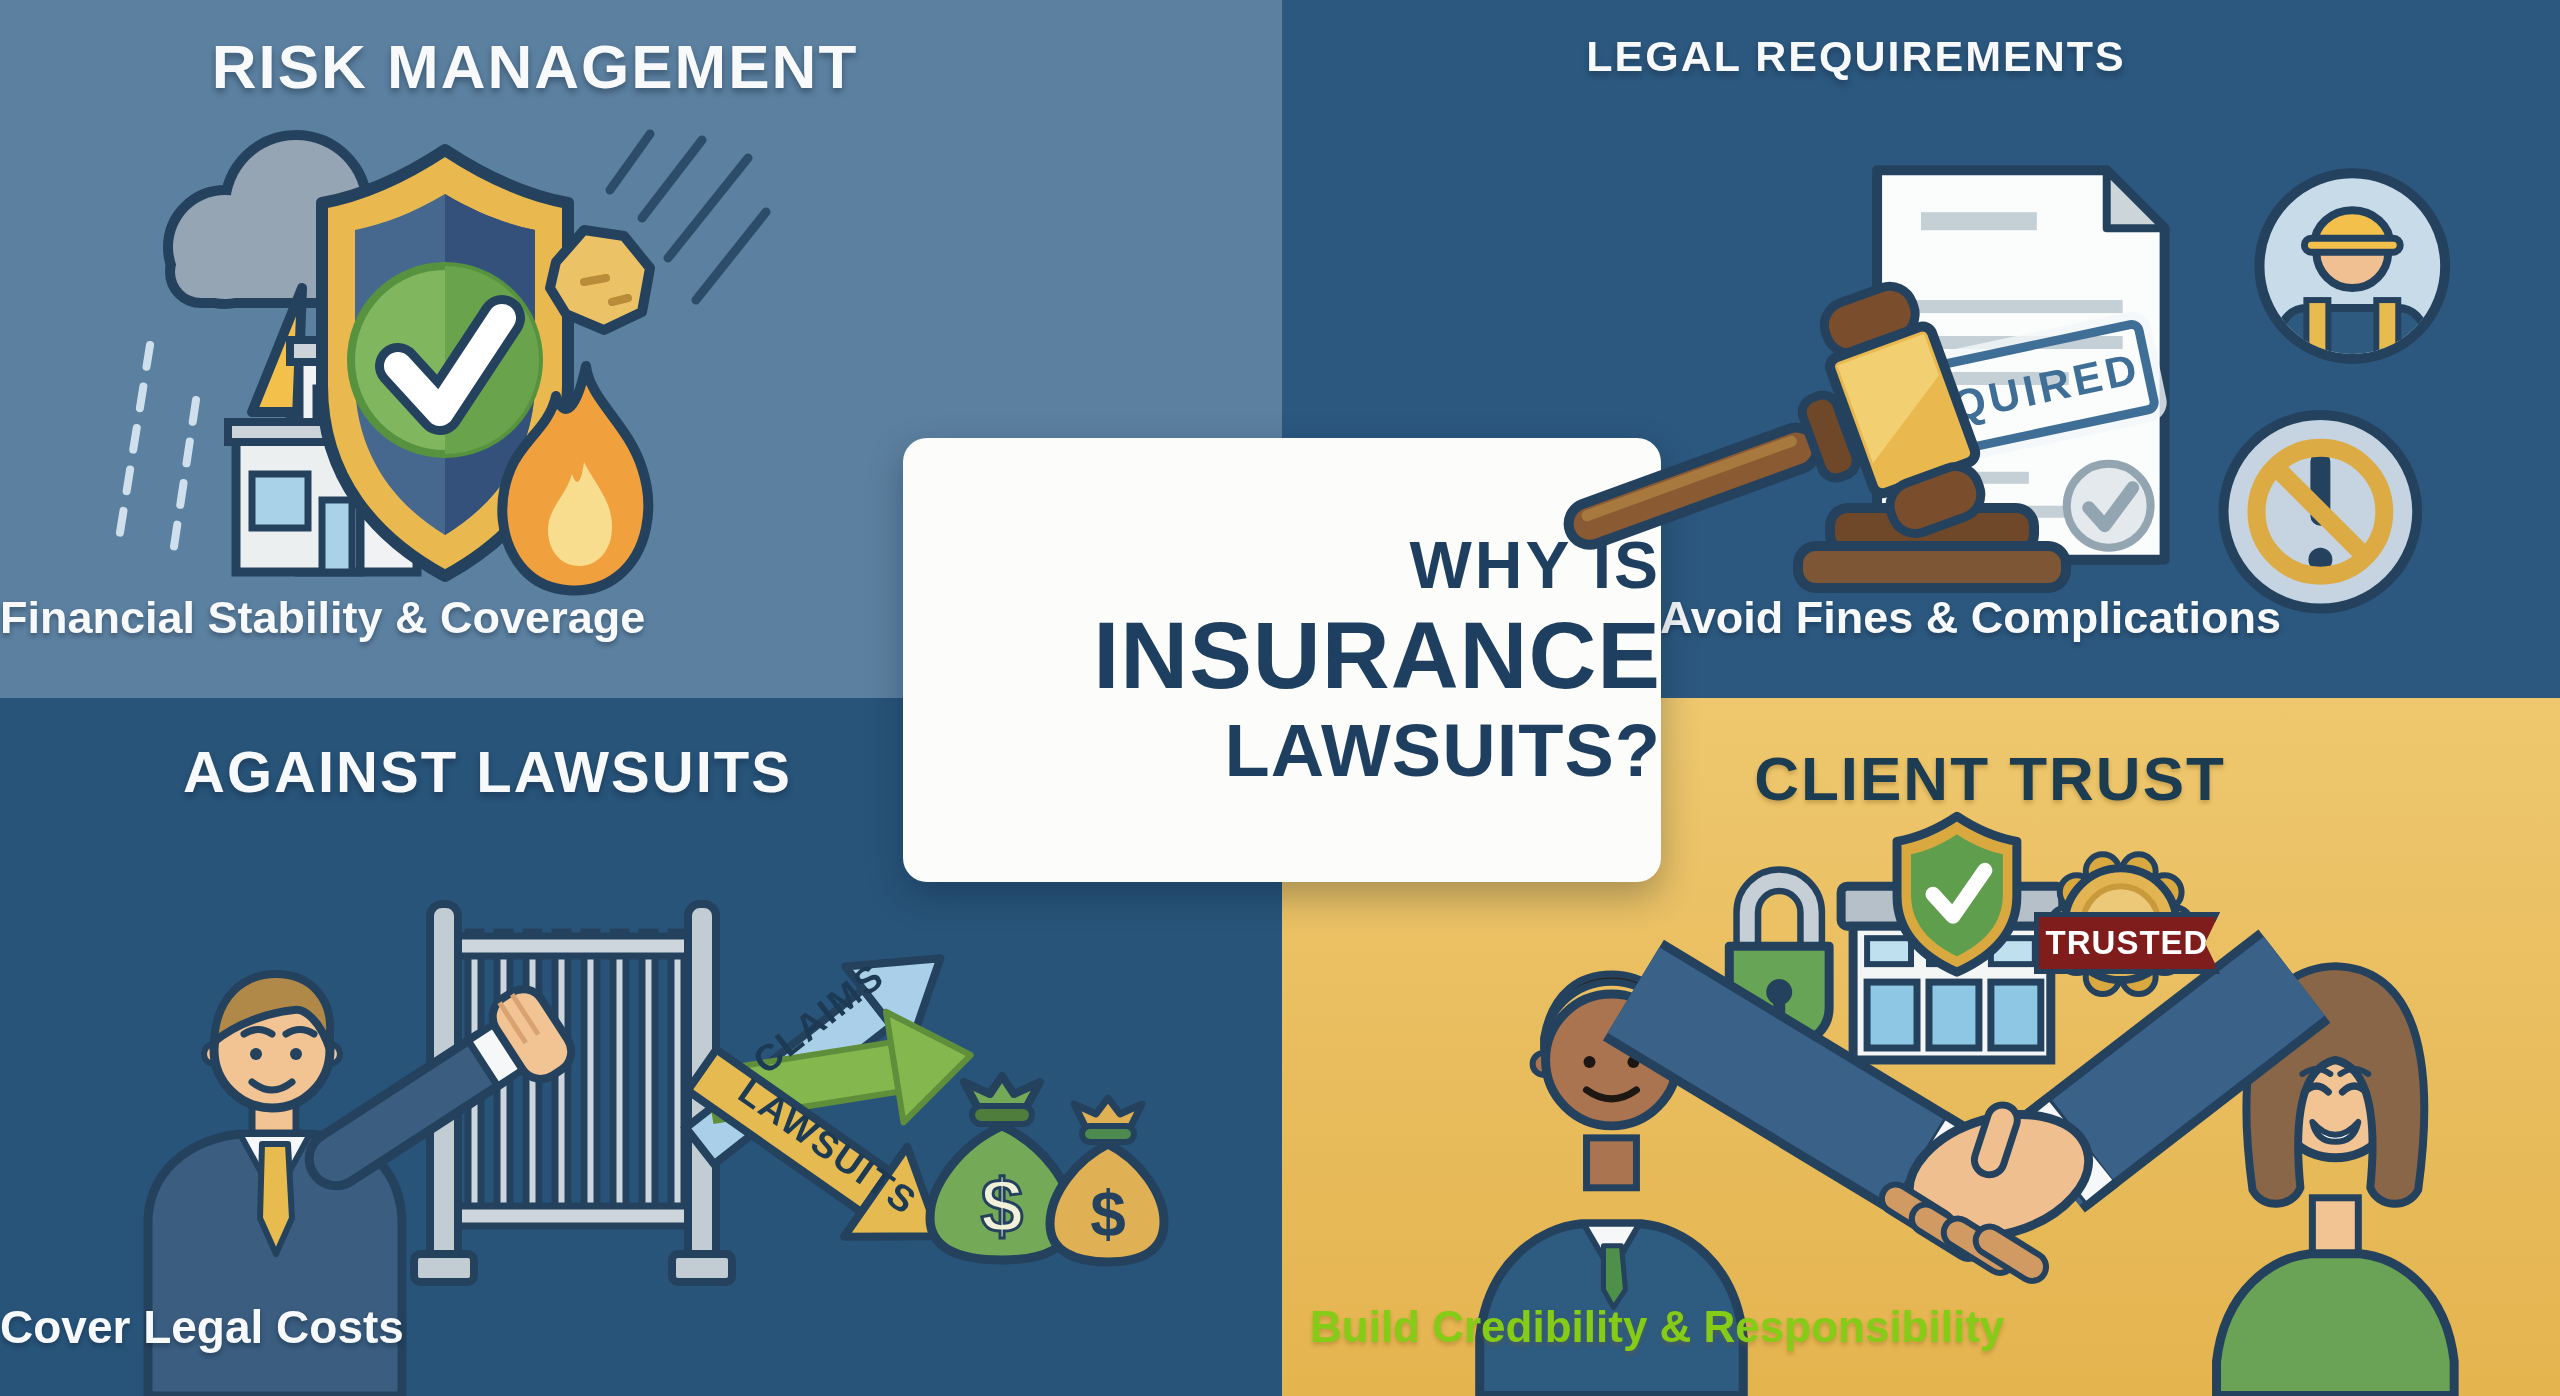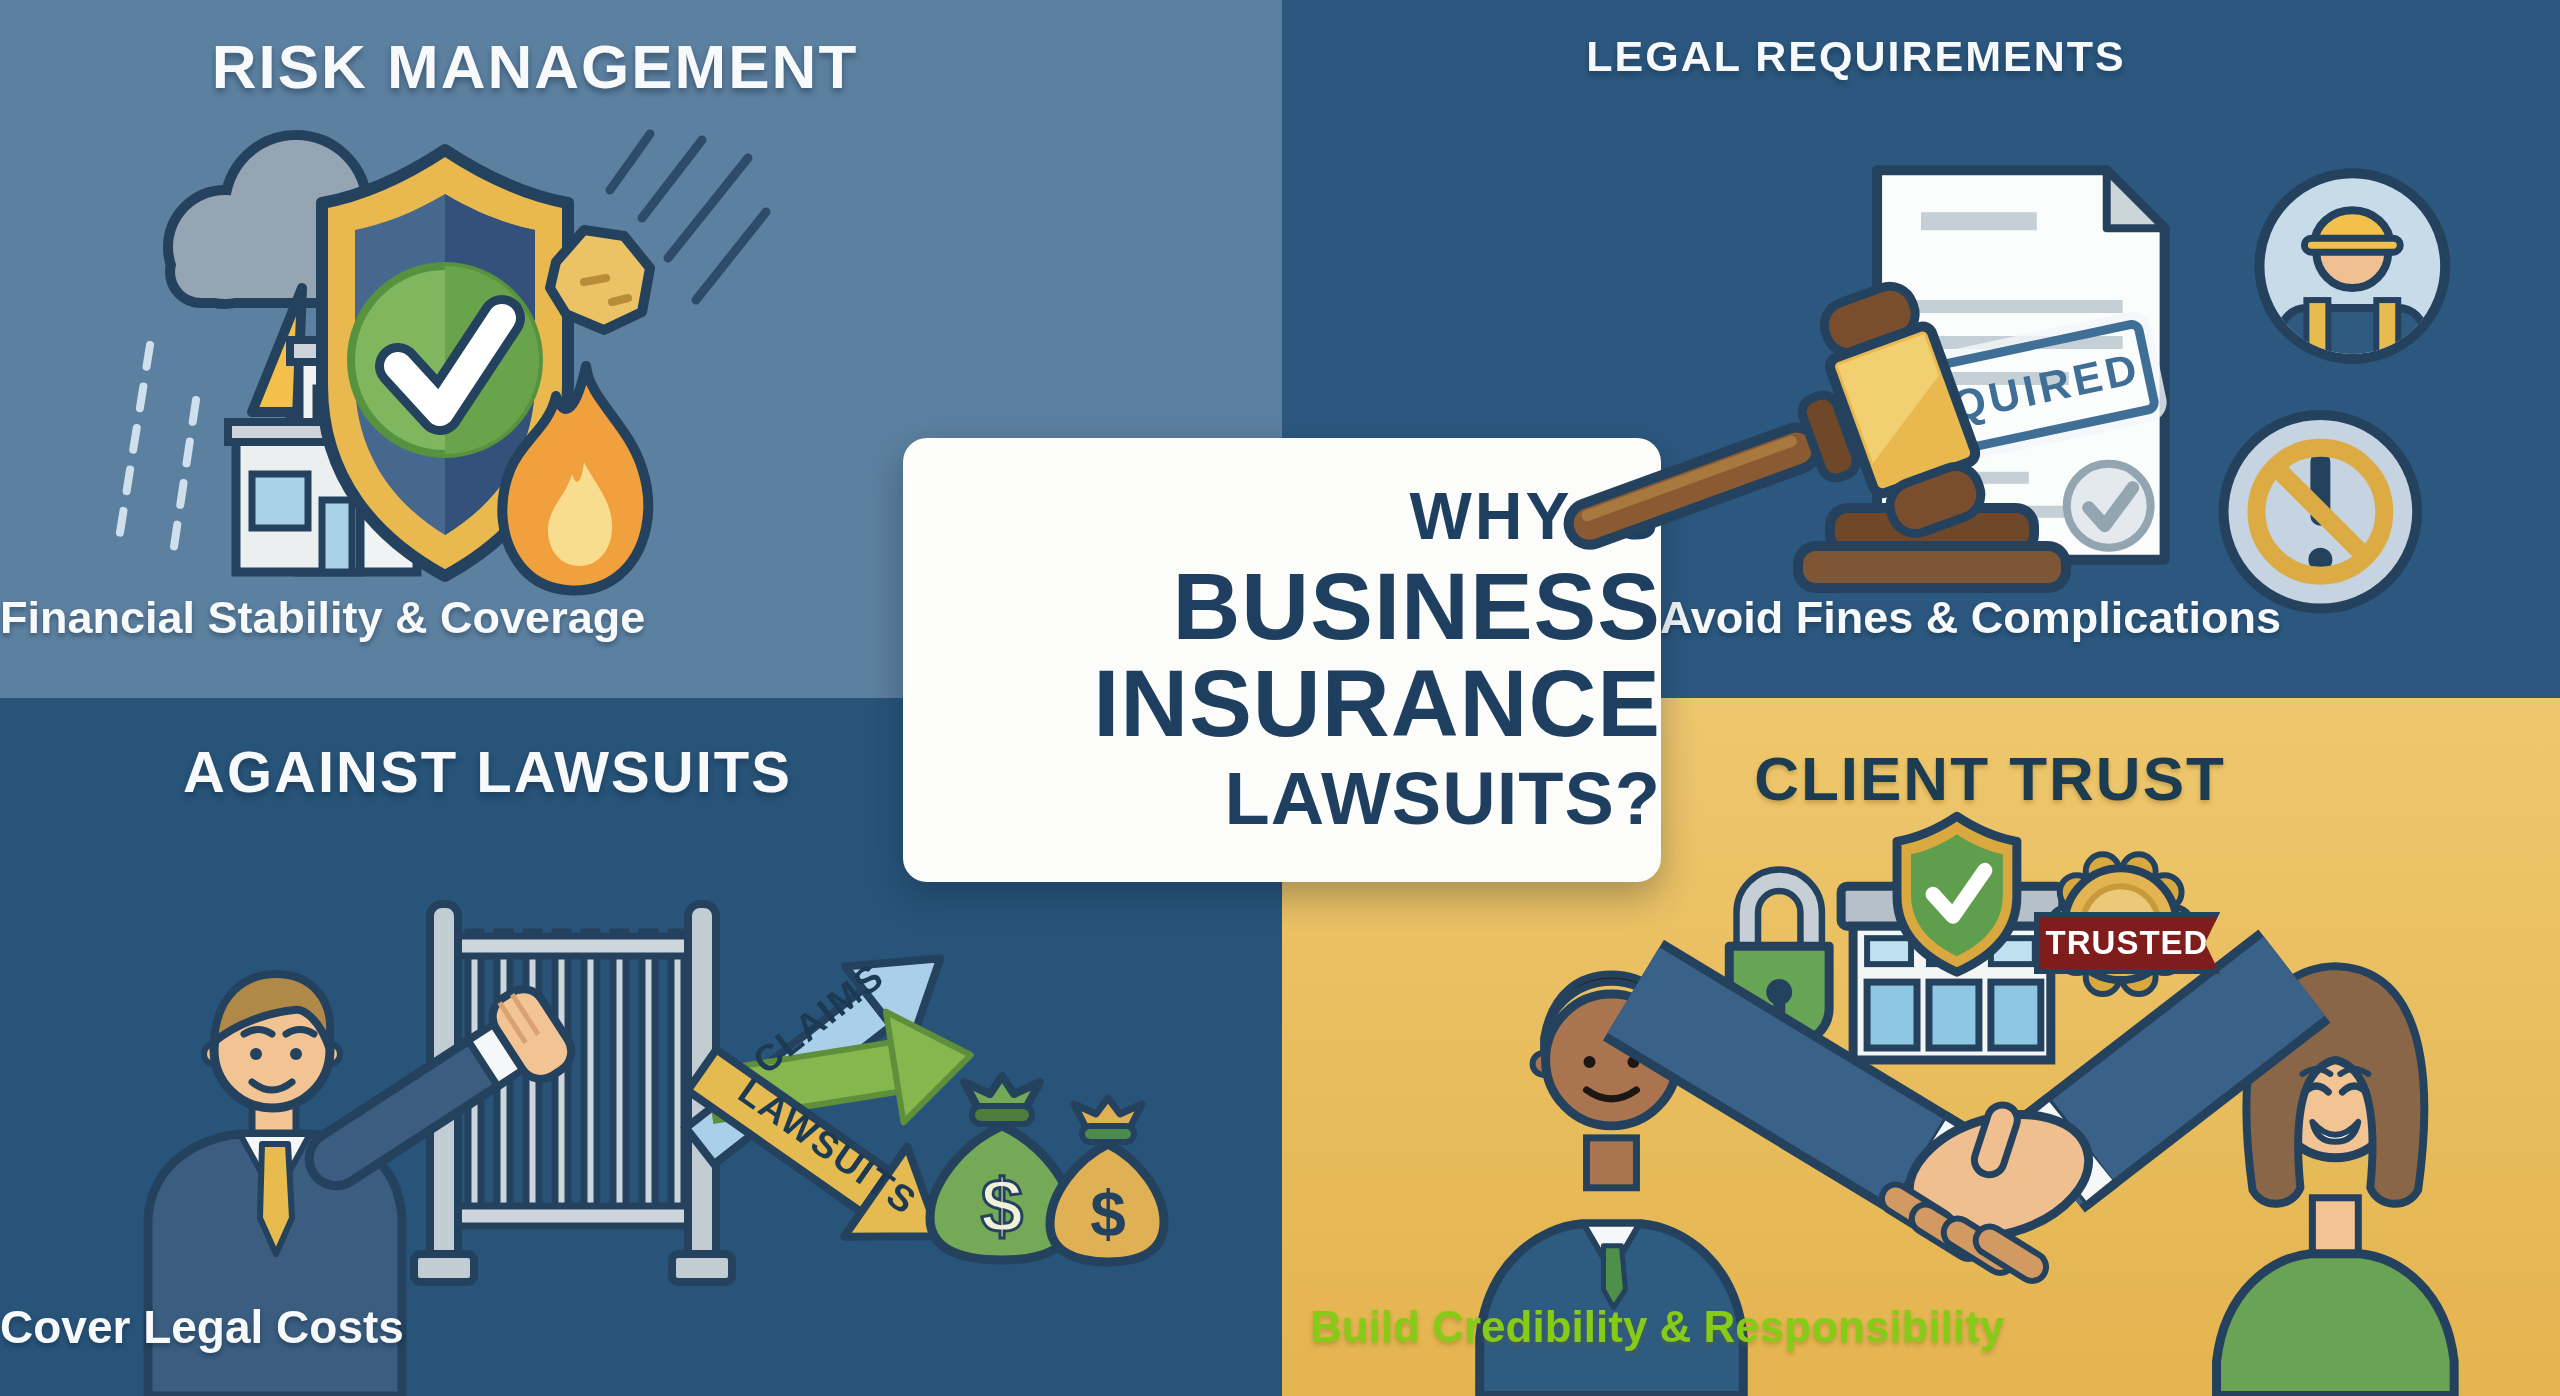--- a/index.html
+++ b/index.html
@@ -362,21 +362,20 @@
 
   <div class="stamp">REQUIRED</div>
 
   <div class="arrow-label" id="claims-label">CLAIMS</div>
   <div class="arrow-label" id="lawsuits-label">LAWSUITS</div>
 
   <div class="ribbon">TRUSTED</div>
 
   <div class="card">
     <div class="l1">WHY IS</div>
-    <div class="l2">BUSINESS</div>
     <div class="l3">INSURANCE</div>
     <div class="l4">LAWSUITS?</div>
   </div>
 
   <svg class="gavel-layer" viewBox="0 0 2560 1396">
     <g>
       <rect x="1830" y="508" width="204" height="44" rx="18" fill="#6f4829" stroke="#24425e" stroke-width="10"></rect>
       <rect x="1798" y="546" width="268" height="42" rx="18" fill="#7d5636" stroke="#24425e" stroke-width="10"></rect>
       <g transform="rotate(-20 1600 520)">
         <rect x="1568" y="499" width="262" height="42" rx="21" fill="#8a5a33" stroke="#24425e" stroke-width="10"></rect>

